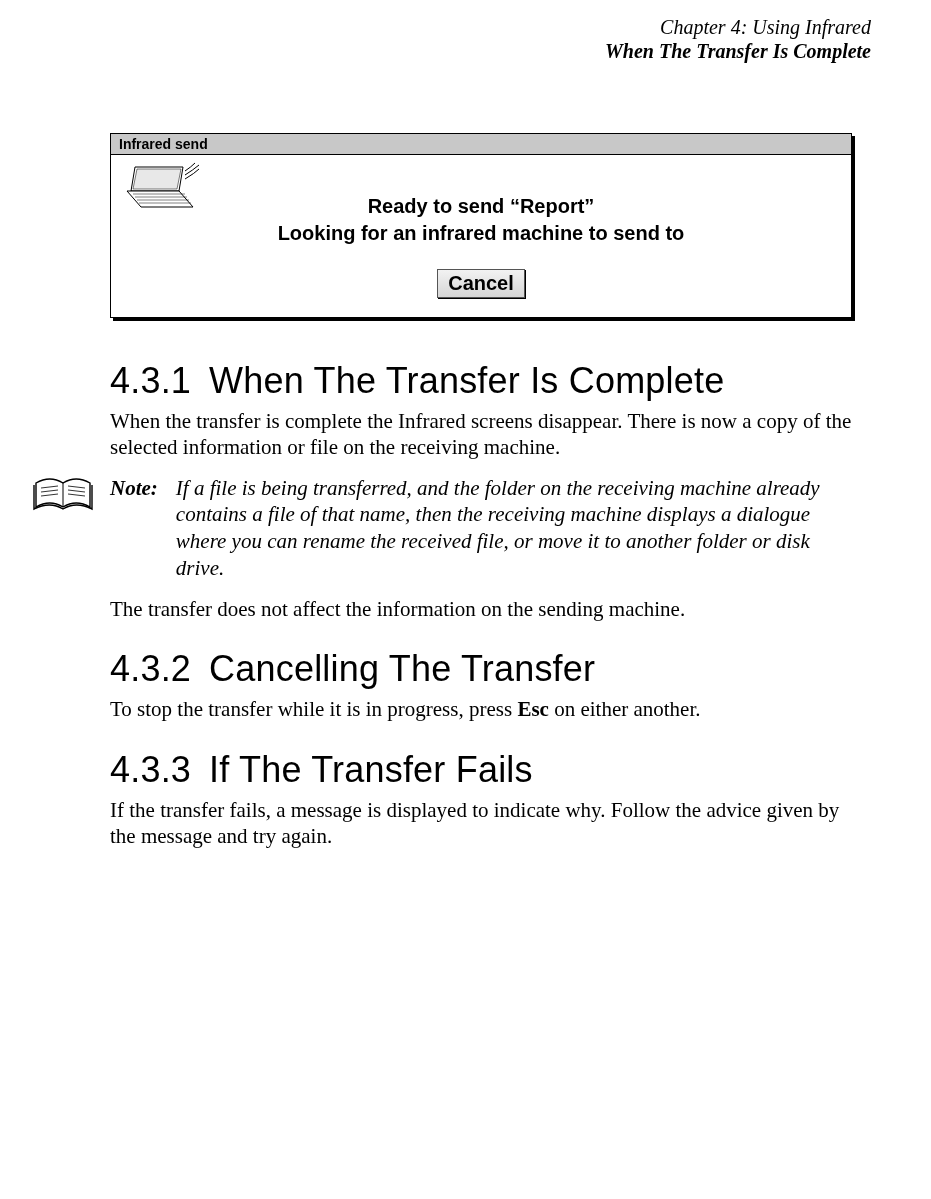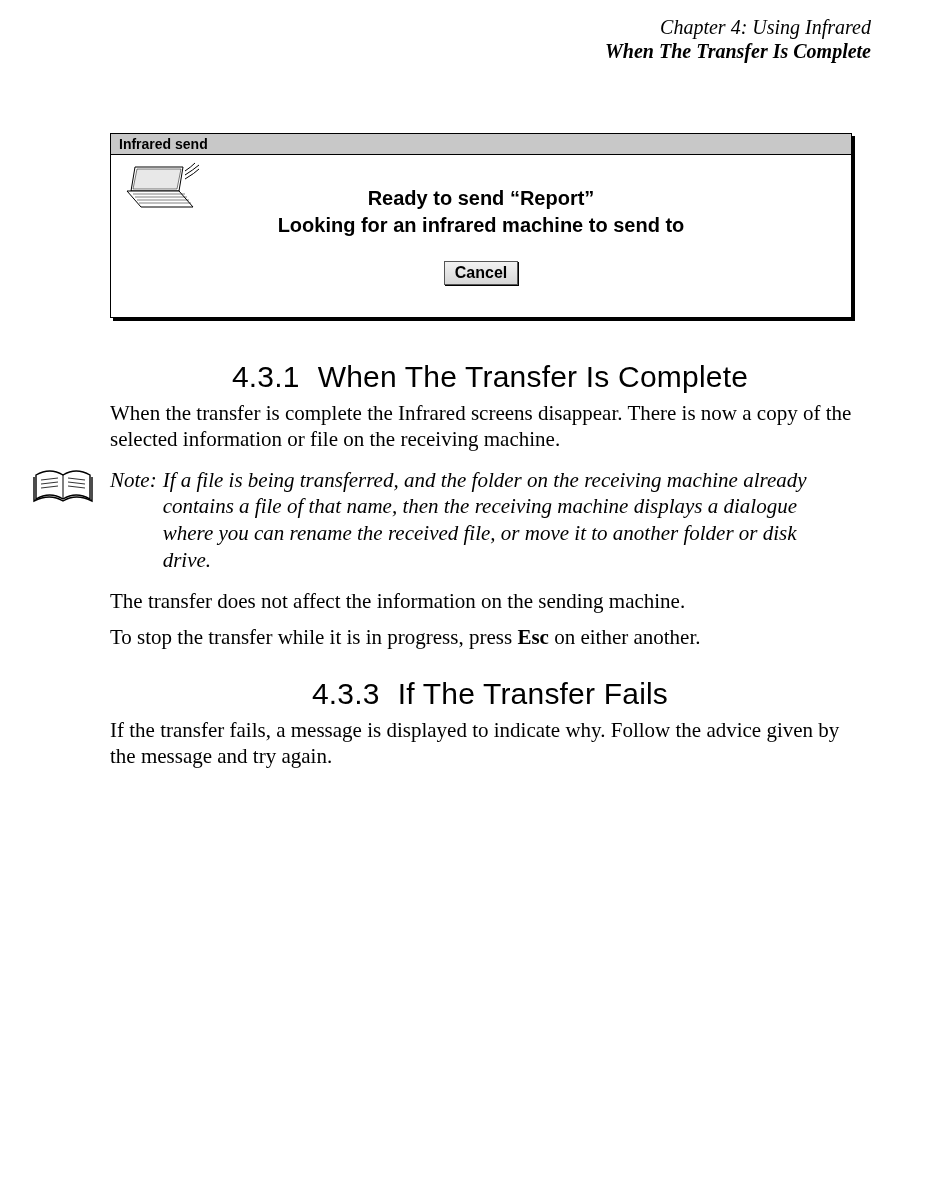--- a/index.html
+++ b/index.html
@@ -50,56 +50,55 @@
     position: relative;
     min-height: 140px;
     padding: 10px 10px 12px 10px;
     text-align: center;
   }
   .dialog-body .msg {
     font-family: Arial, Helvetica, sans-serif;
     font-weight: bold;
     font-size: 20px;
     line-height: 1.35;
-    margin-top: 20px;
+    margin-top: 28px;
   }
   .laptop-icon {
     position: absolute;
     top: 6px;
     left: 10px;
     width: 78px;
     height: 58px;
   }
   .cancel-btn {
     display: inline-block;
     margin-top: 22px;
     padding: 2px 10px;
     font-family: Arial, Helvetica, sans-serif;
     font-weight: bold;
-    font-size: 16px;
+    font-size: 20px;
     background: linear-gradient(#f2f2f2, #d6d6d6);
     border: 1px solid #555;
     box-shadow: 1px 1px 0 #000;
     cursor: pointer;
   }
 
   .content {
     position: absolute;
     top: 360px;
     left: 110px;
     width: 760px;
   }
   h2.section {
     font-family: Arial, Helvetica, sans-serif;
     font-weight: 400;
     font-stretch: condensed;
-    font-size: 30px;
+    font-size: 36px;
     margin: 26px 0 6px 0;
     letter-spacing: 0.2px;
-    text-align: center;
   }
   h2.section.first { margin-top: 0; }
   .section-num { margin-right: 18px; }
   p.body {
     font-size: 21px;
     line-height: 1.25;
     margin: 4px 0 10px 0;
   }
   .note-row {
     display: flex;
@@ -113,22 +112,22 @@
     margin-right: 16px;
     margin-top: 0;
   }
   .note-block {
     display: flex;
     font-style: italic;
     font-size: 21px;
     line-height: 1.28;
   }
   .note-label {
-    font-weight: normal;
-    margin-right: 6px;
+    font-weight: bold;
+    margin-right: 18px;
     white-space: nowrap;
   }
   .note-text { max-width: 660px; }
   .esc { font-weight: bold; }
 
   .footer {
     position: absolute;
     bottom: 28px;
     right: 60px;
     font-style: italic;
@@ -194,20 +193,23 @@
         <line x1="36" y1="19" x2="53" y2="21" stroke="#000" stroke-width="0.8"></line>
       </svg>
       <div class="note-block">
         <div class="note-label">Note:</div>
         <div class="note-text">If a file is being transferred, and the folder on the receiving machine already contains a file of that name, then the receiving machine displays a dialogue where you can rename the received file, or move it to another folder or disk drive.</div>
       </div>
     </div>
 
     <p class="body">The transfer does not affect the information on the sending machine.</p>
 
+    <h2 class="section">
+      <span class="section-num">4.3.2</span><span>Cancelling The Transfer</span>
+    </h2>
     <p class="body">
       <span>To stop the transfer while it is in progress, press </span><span class="esc">Esc</span><span> on either another.</span>
     </p>
 
     <h2 class="section">
       <span class="section-num">4.3.3</span><span>If The Transfer Fails</span>
     </h2>
     <p class="body">If the transfer fails, a message is displayed to indicate why. Follow the advice given by the message and try again.</p>
 
   </div>

